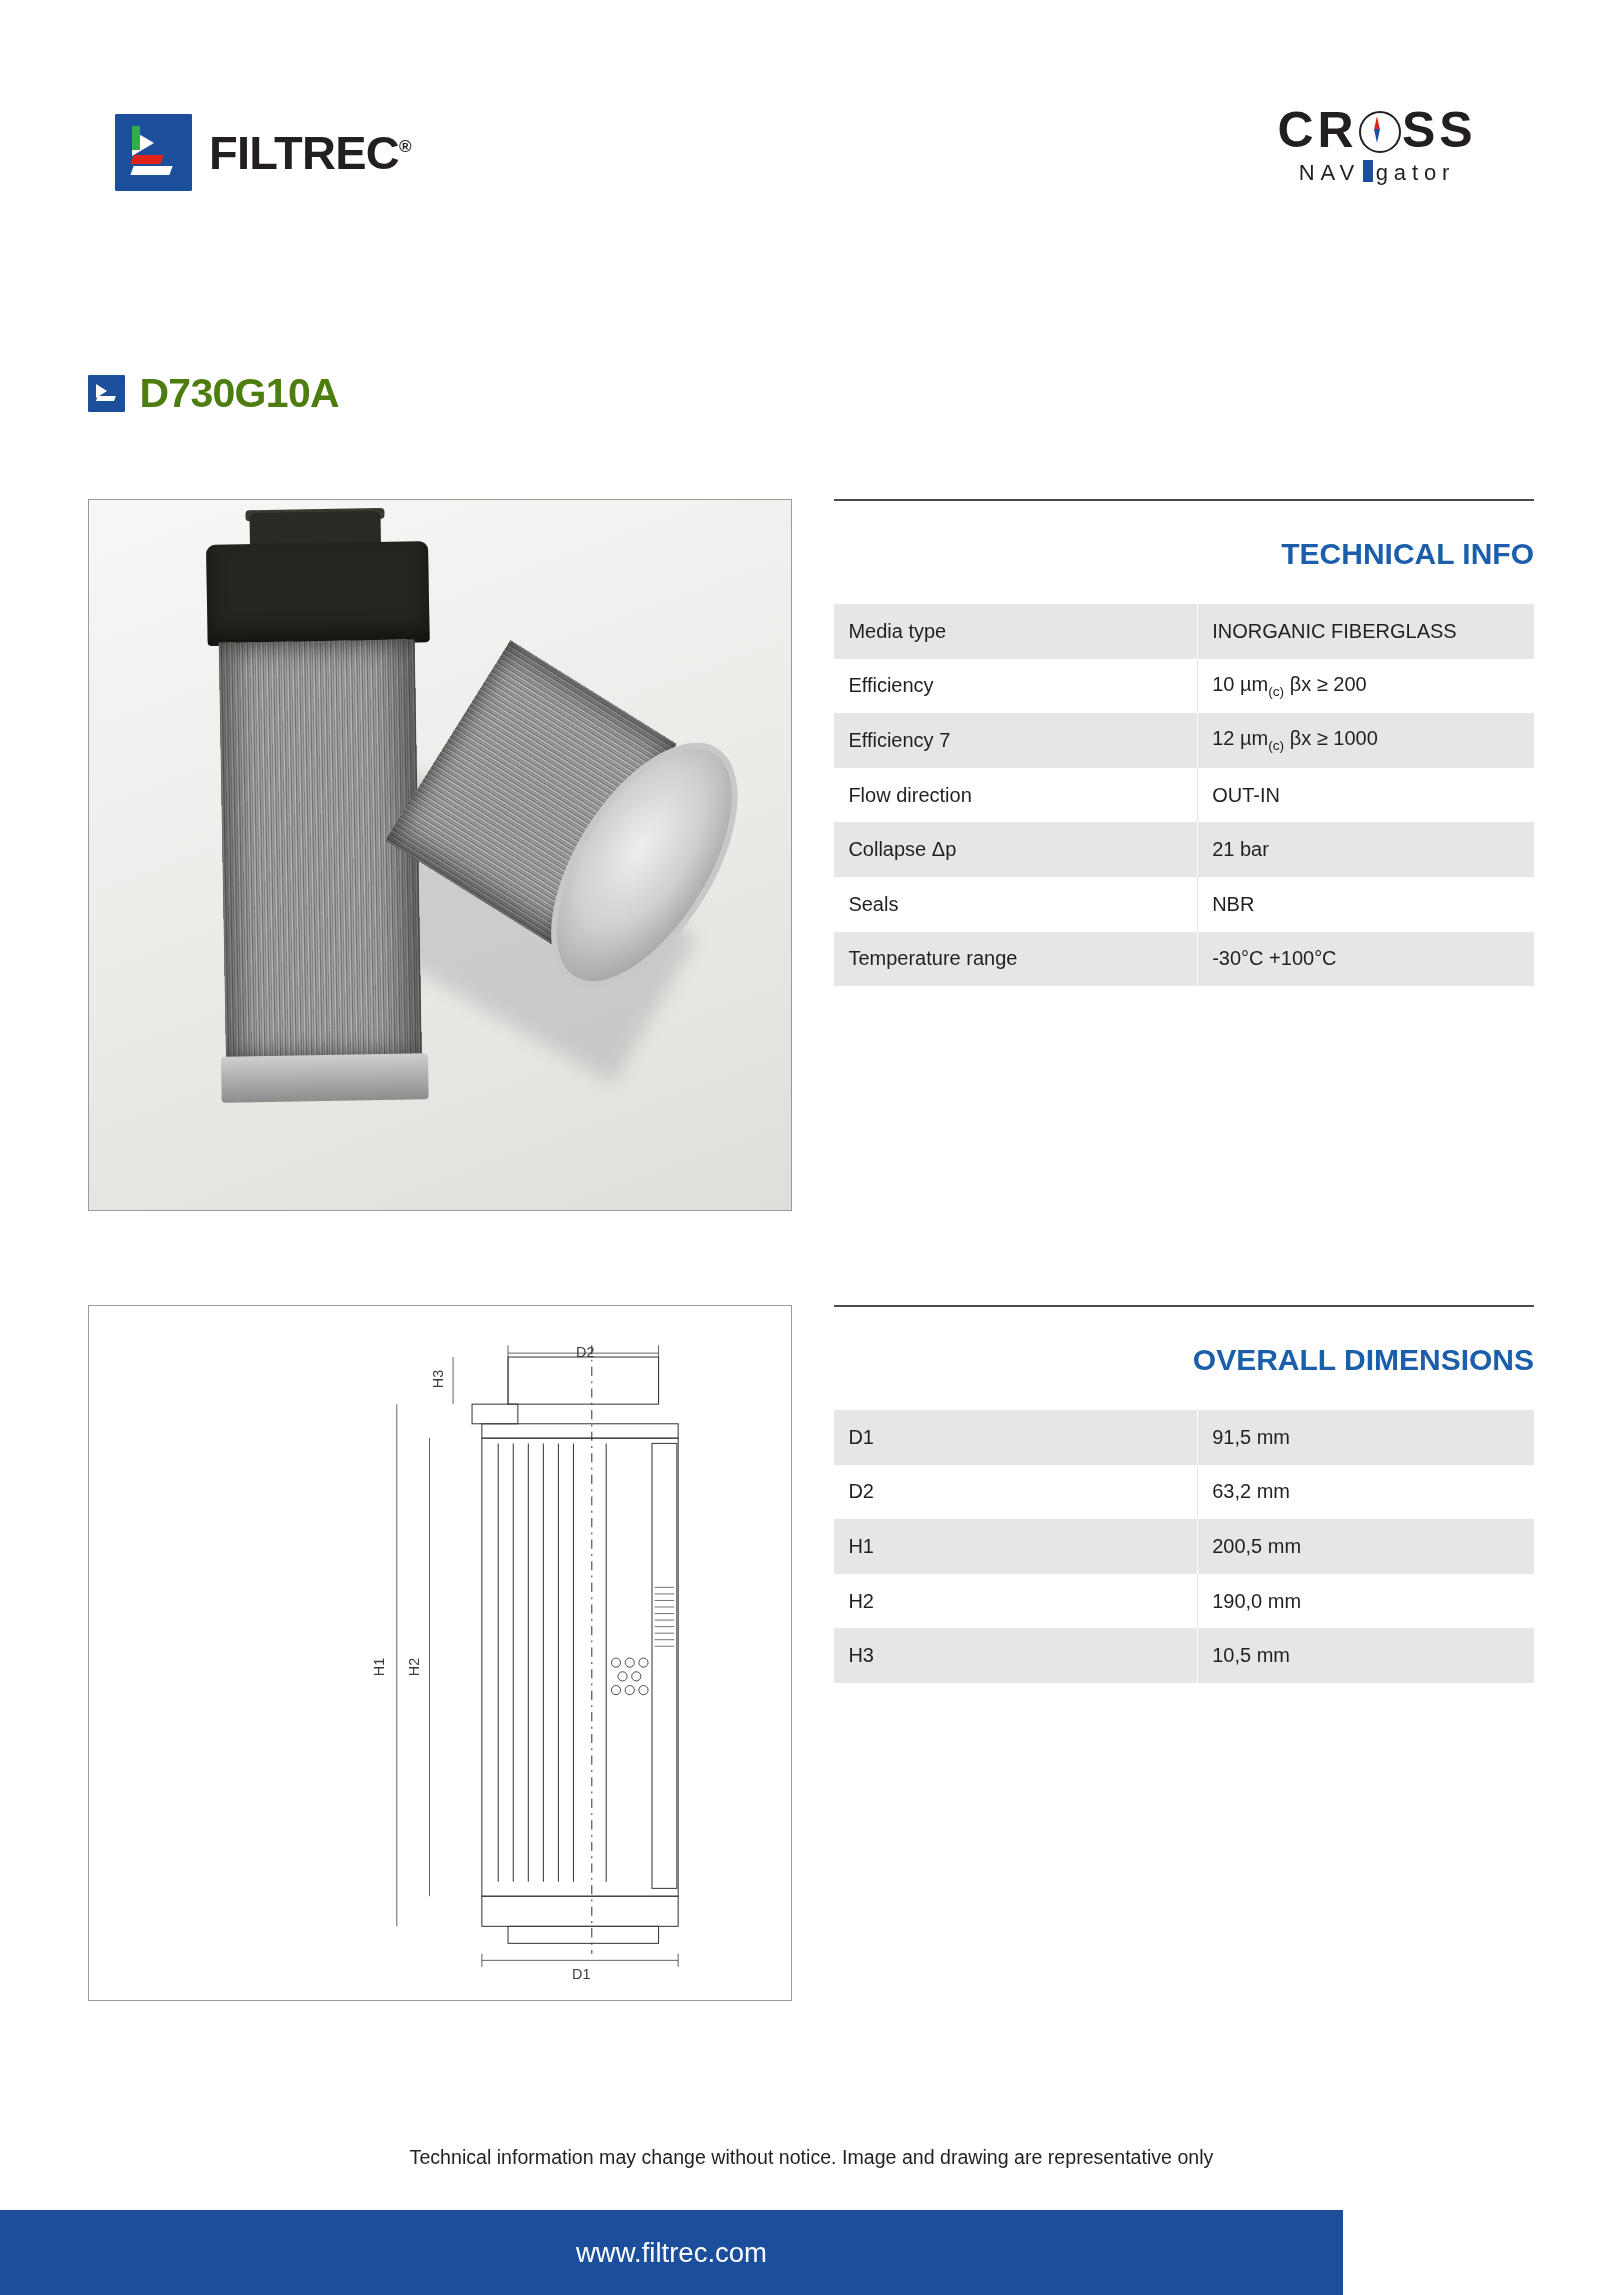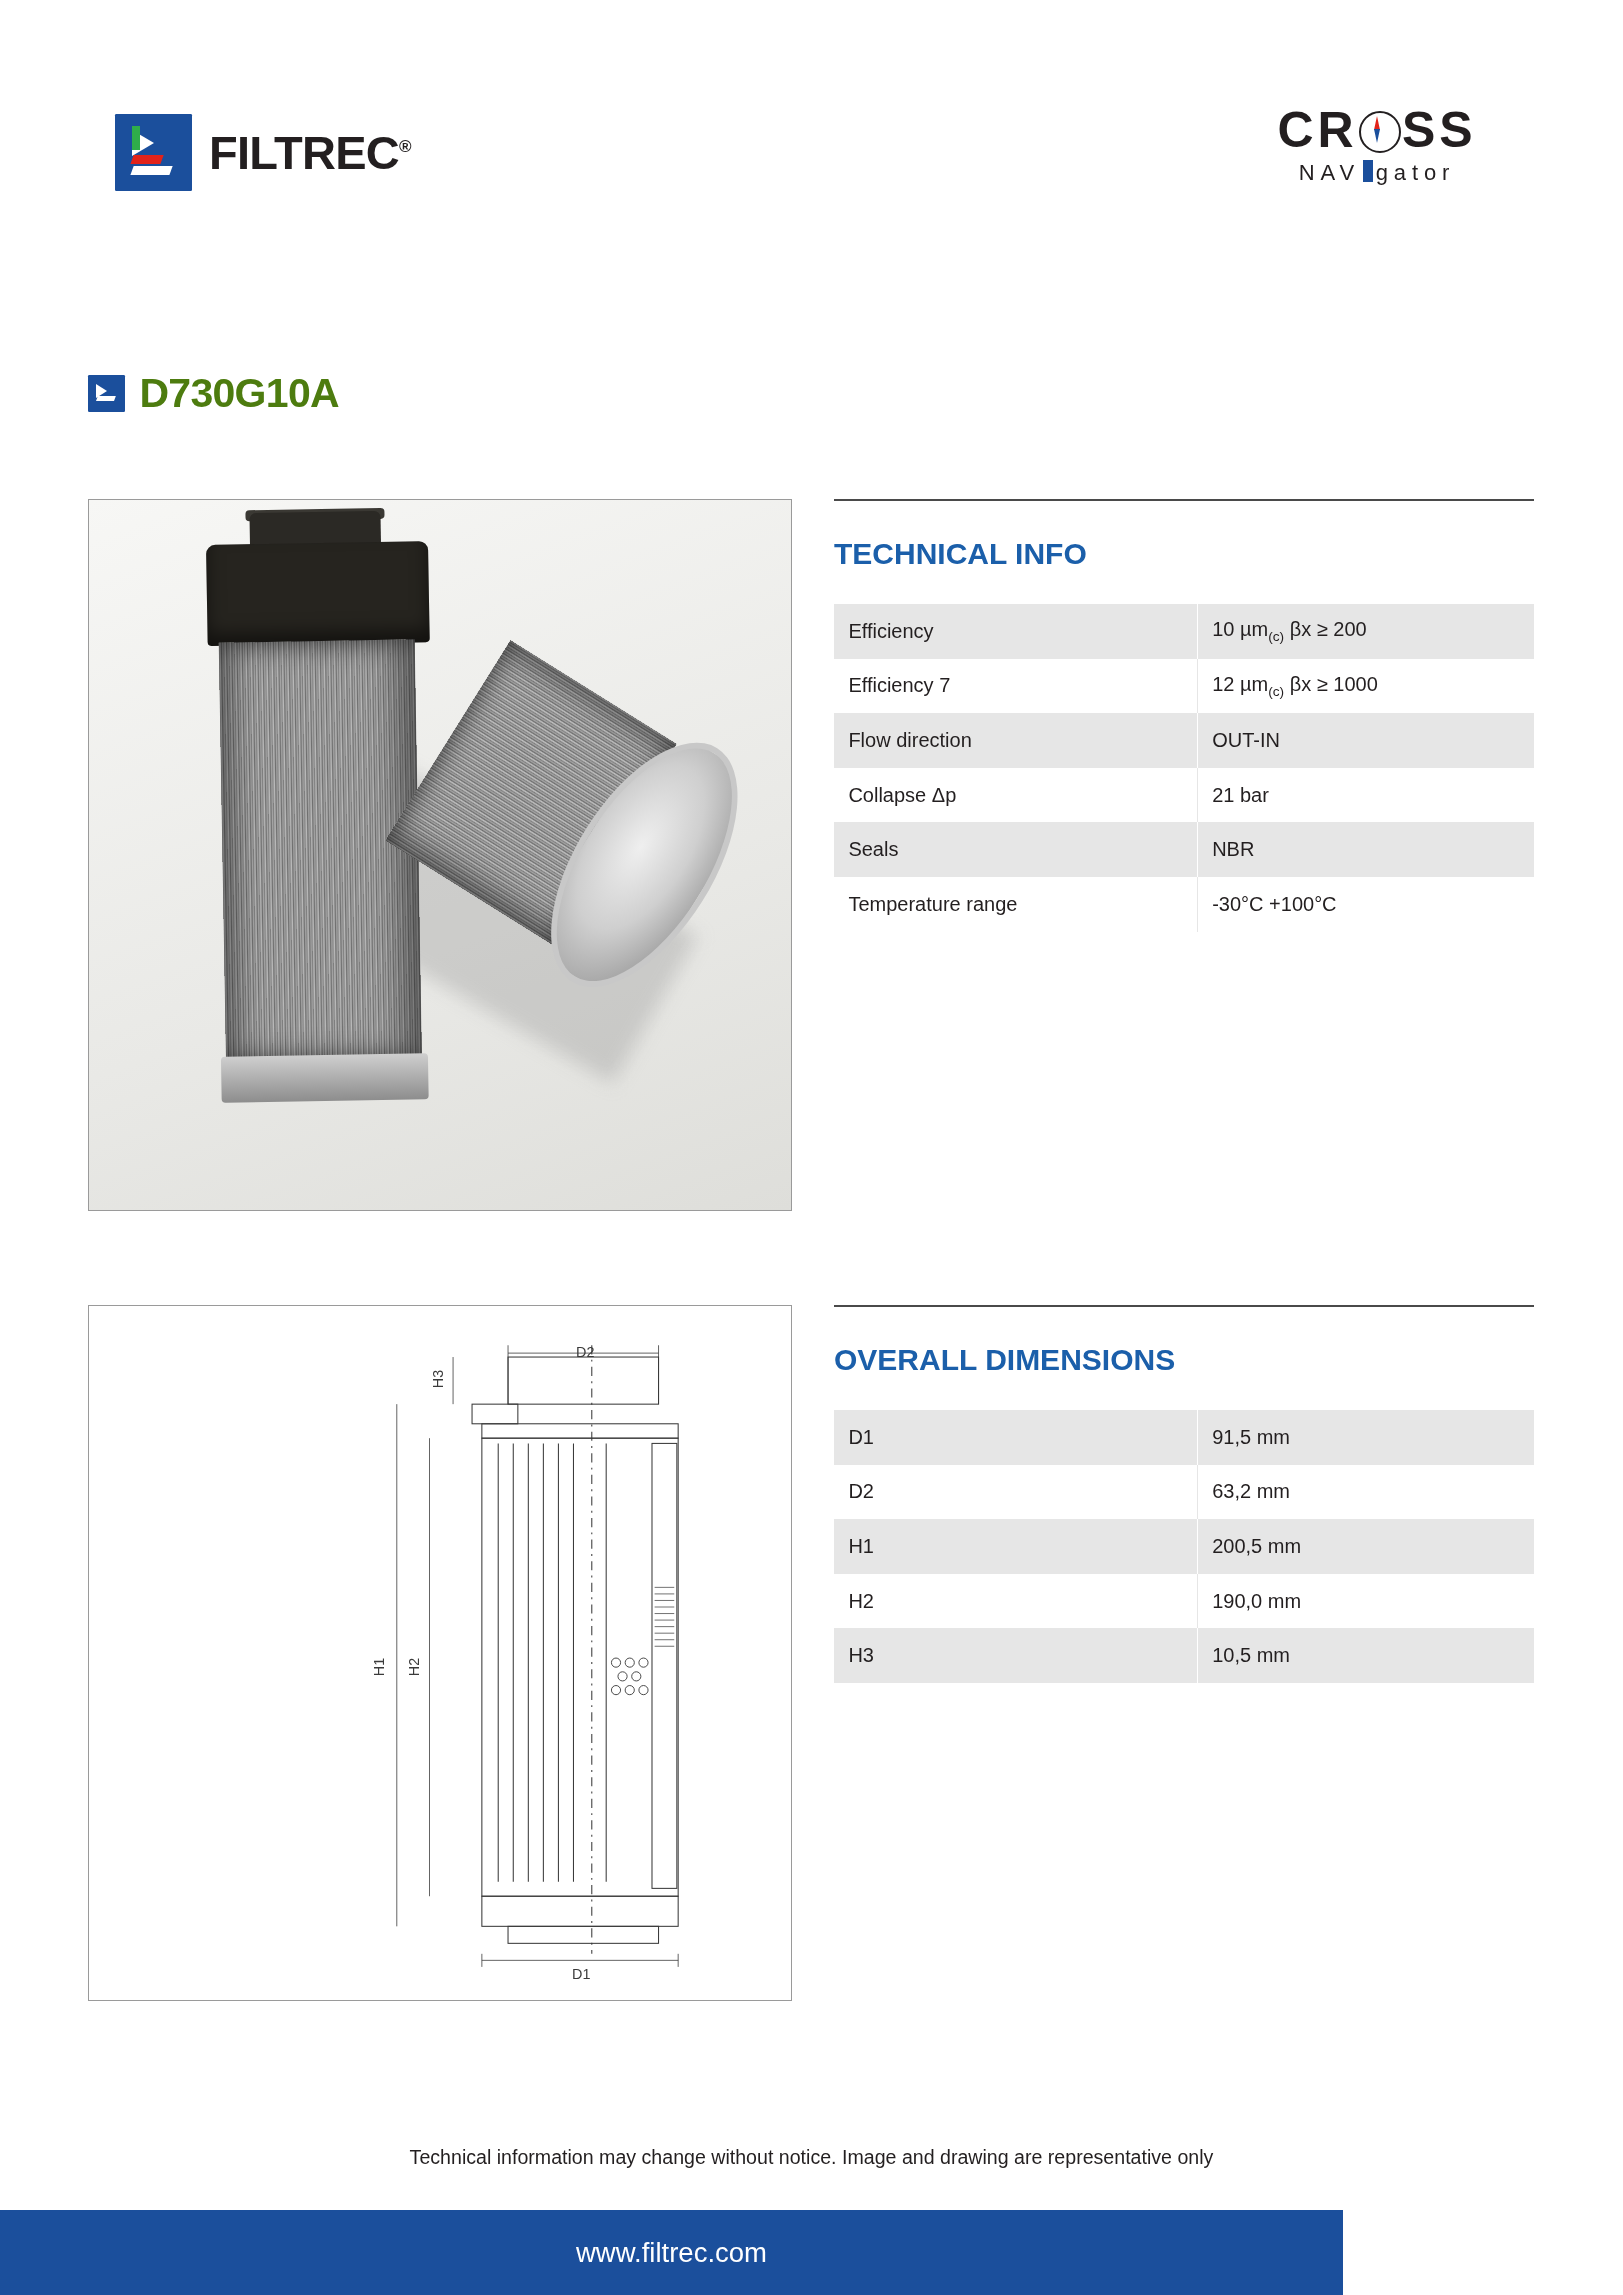--- a/index.html
+++ b/index.html
@@ -321,21 +321,21 @@
   .right-col {
     position: absolute;
     left: 834px;
     width: 700px;
   }
   .rule {
     border-top: 2px solid #4a4a4a;
     width: 700px;
   }
   .sec-title {
-    text-align: left;
+    text-align: right;
     font-size: 30px;
     font-weight: bold;
     color: #1b5faa;
     margin-top: 36px;
     margin-bottom: 33px;
   }
   table.spec {
     border-collapse: collapse;
     width: 700px;
     font-size: 20px;
@@ -510,20 +510,24 @@
   <div class="dlabel vert" style="left:316px; top:353px;">H2</div>
   <div class="dlabel" style="left:483px; top:660px;">D1</div>
 </div>
 
 <div class="right-col" style="top:499px;">
   <div class="rule"></div>
   <div class="sec-title">TECHNICAL INFO</div>
   <table class="spec">
     <tbody>
       <tr>
+        <td class="k">Media type</td>
+        <td>INORGANIC FIBERGLASS</td>
+      </tr>
+      <tr>
         <td class="k">Efficiency</td>
         <td><span>10 µm</span><sub class="sm">(c)</sub><span> βx ≥ 200</span></td>
       </tr>
       <tr>
         <td class="k">Efficiency 7</td>
         <td><span>12 µm</span><sub class="sm">(c)</sub><span> βx ≥ 1000</span></td>
       </tr>
       <tr>
         <td class="k">Flow direction</td>
         <td>OUT-IN</td>

